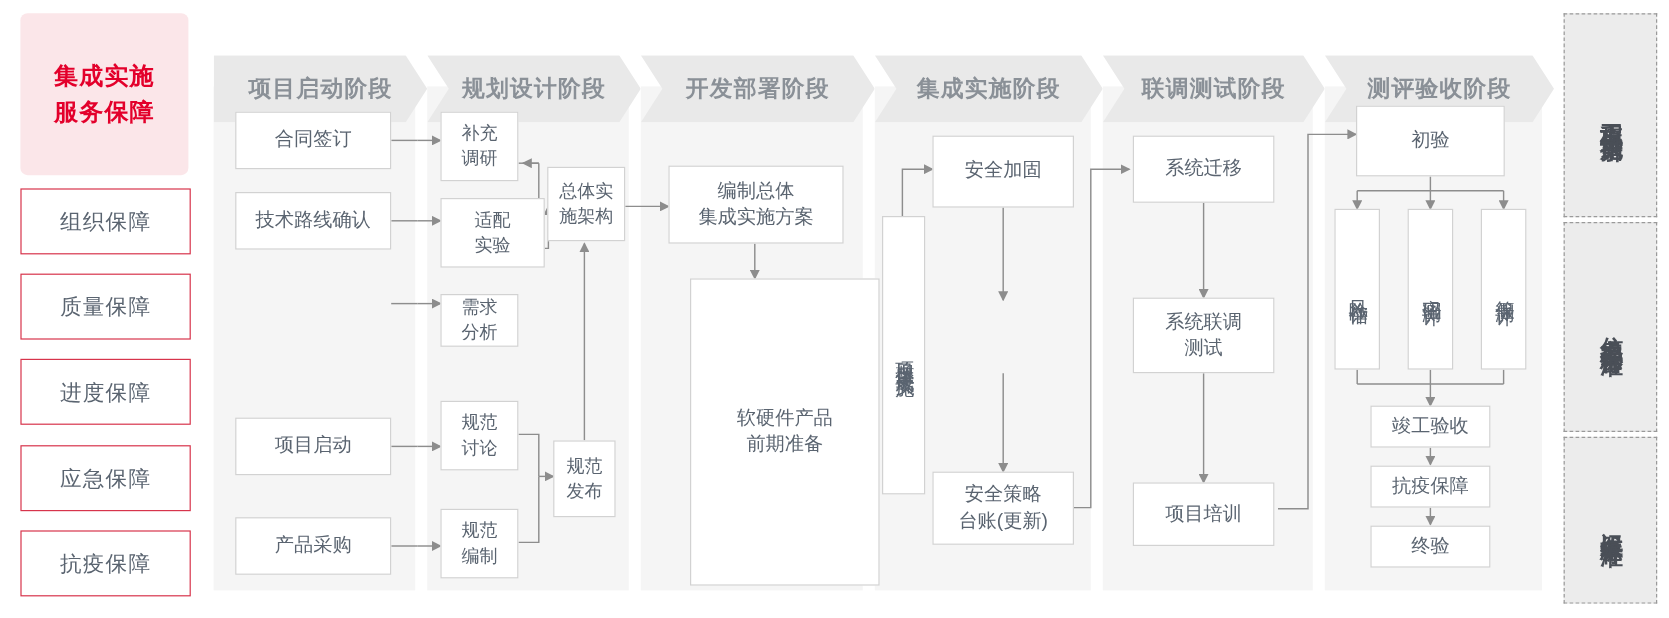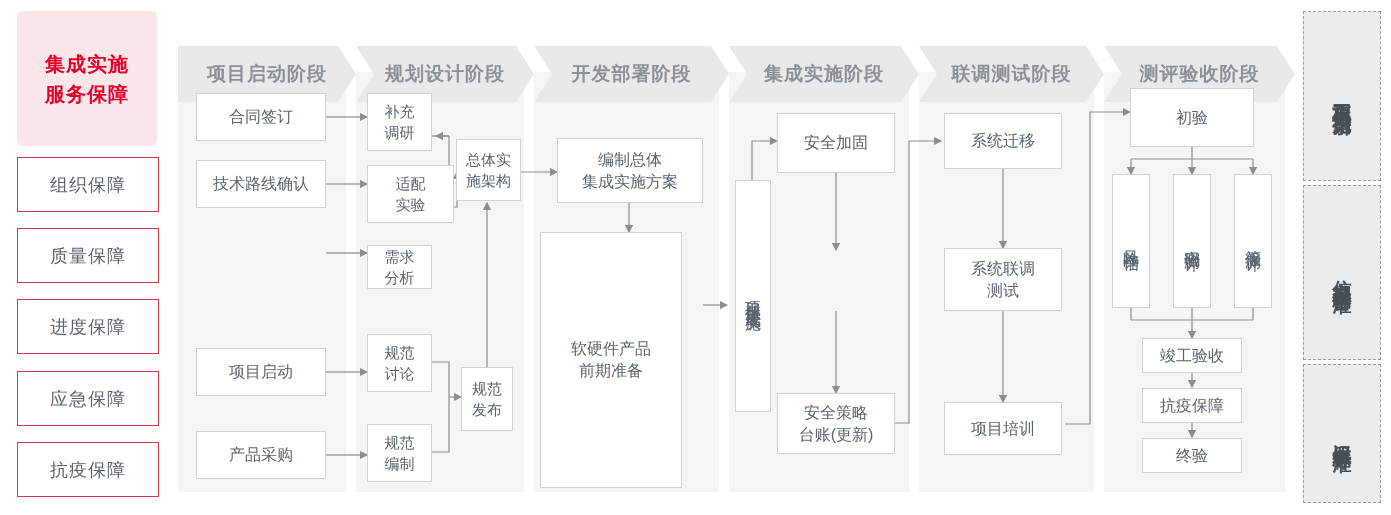--- a/index.html
+++ b/index.html
@@ -217,21 +217,21 @@
         <div>发布</div>
       </div>
   </div>
 
   <div class="box" style="left:557px;top:138px;width:146px;height:65px">
     <div>
         <div>编制总体</div>
         <div>集成实施方案</div>
       </div>
   </div>
-  <div class="box" style="left:540px;top:232px;width:142px;height:256px">
+  <div class="box" style="left:575px;top:232px;width:158px;height:256px">
     <div>
         <div>软硬件产品</div>
         <div>前期准备</div>
       </div>
   </div>
 
   <div class="box vert" style="left:735px;top:180px;width:36px;height:232px">项目整体集成实施</div>
   <div class="box" style="left:777px;top:113px;width:118px;height:60px">安全加固</div>
   <div class="box" style="left:777px;top:393px;width:118px;height:61px">
     <div>

